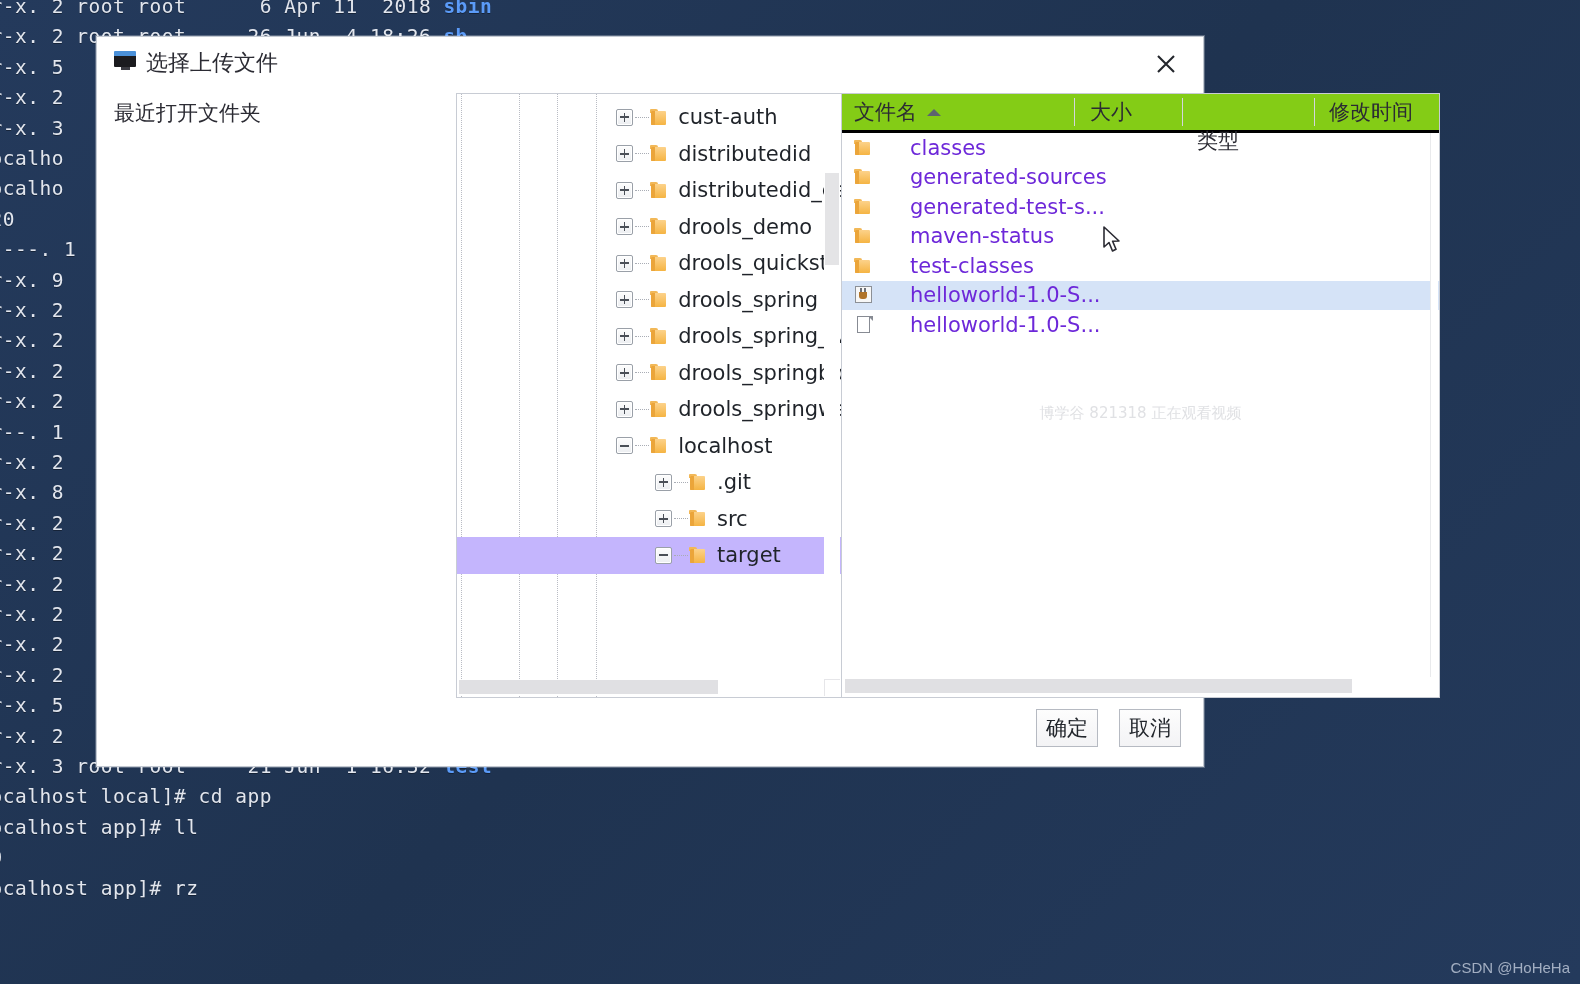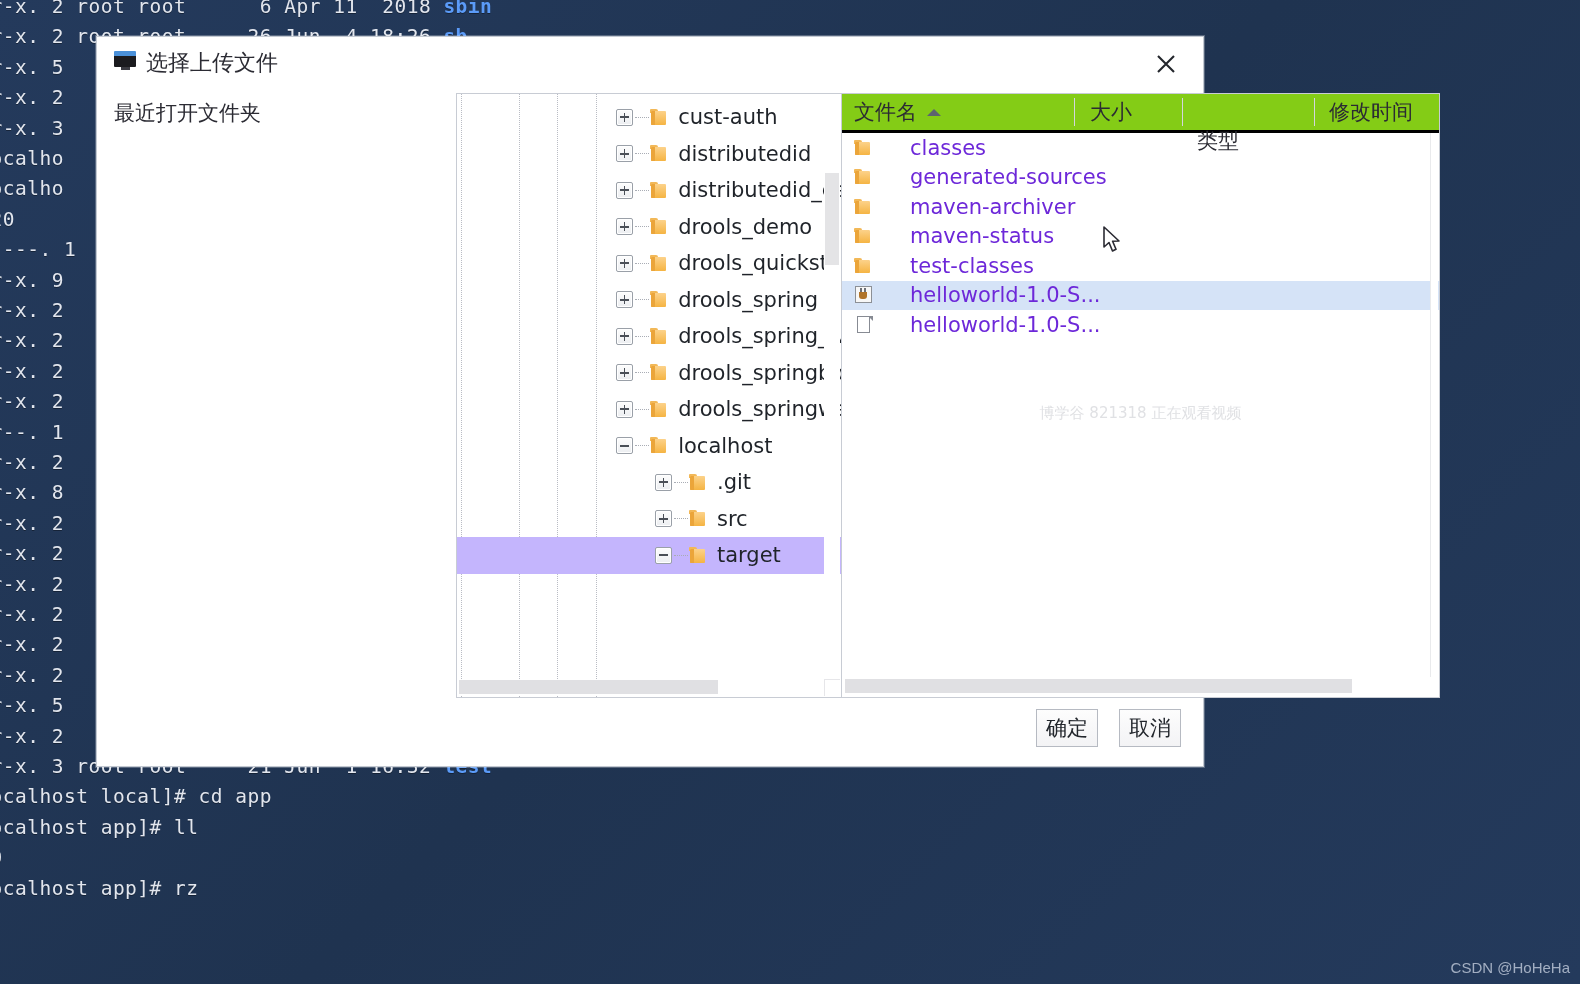--- a/index.html
+++ b/index.html
@@ -615,21 +615,21 @@
           </div>
           <span class="c-name">generated-sources</span>
           <span class="c-size"></span>
         </div>
         <div class="file-row">
           <div class="f-icon">
             <div class="fold-tab"></div>
             <div class="fold-body"></div>
             <div class="fold-spine"></div>
           </div>
-          <span class="c-name">maven-archiver</span>
+          <span class="c-name">generated-test-s...</span>
           <span class="c-size"></span>
         </div>
         <div class="file-row">
           <div class="f-icon">
             <div class="fold-tab"></div>
             <div class="fold-body"></div>
             <div class="fold-spine"></div>
           </div>
           <span class="c-name">maven-status</span>
           <span class="c-size"></span>

